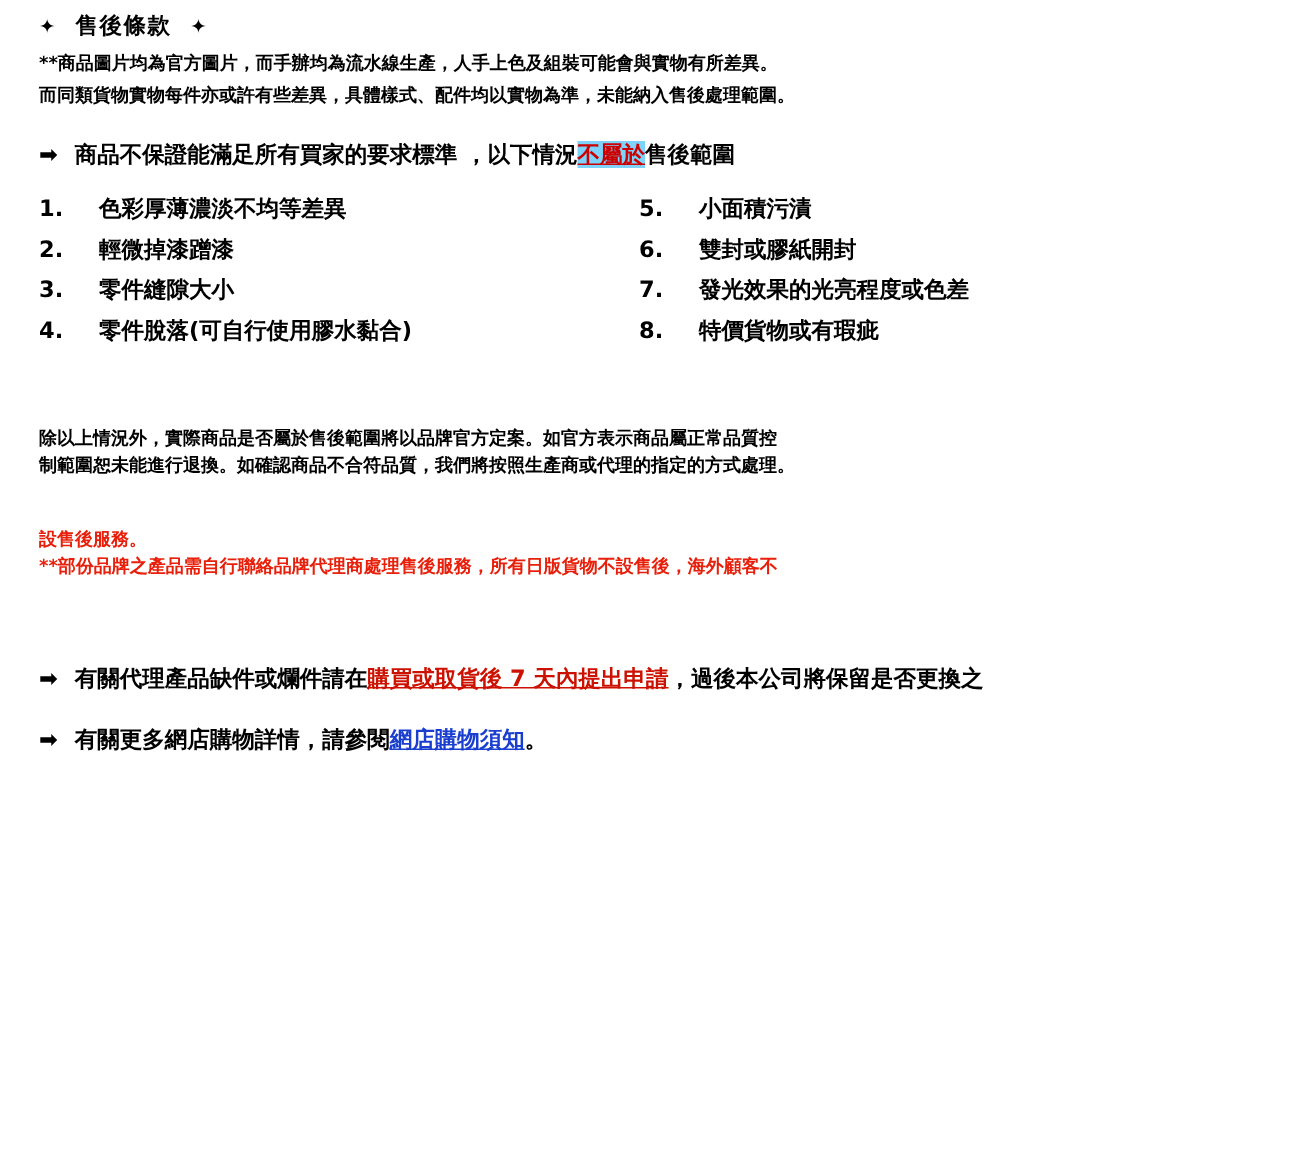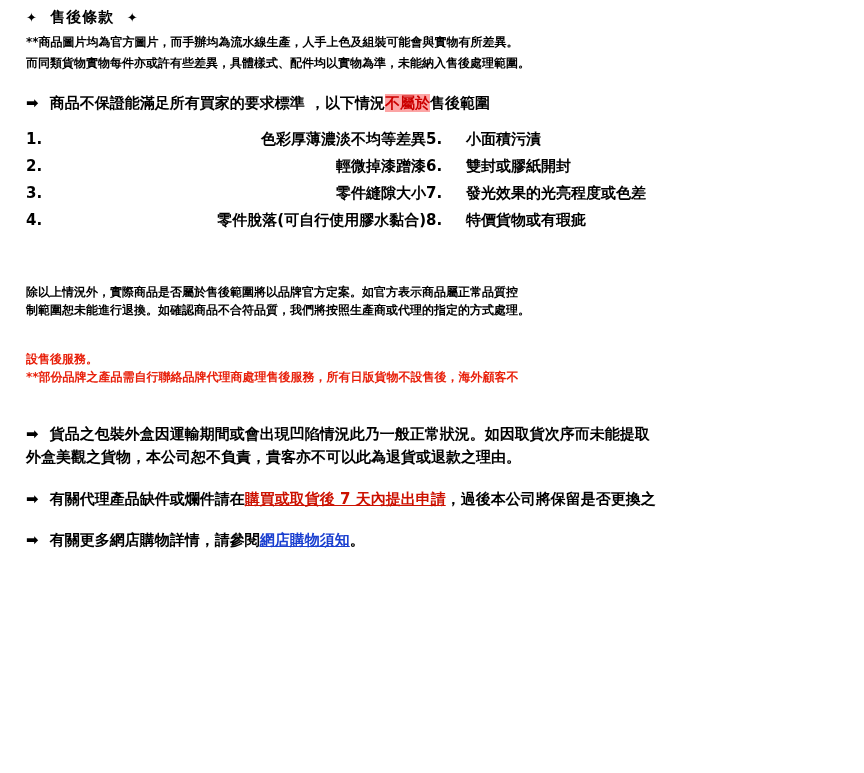--- a/index.html
+++ b/index.html
@@ -43,22 +43,23 @@
     font-size: 15px;
     font-weight: bold;
     margin: 0;
   }
   .arrow {
     color: #000000;
     font-weight: bold;
     margin-right: 6px;
   }
   .hl-yellow {
-    background: #fca5a5;
+    background: #7dd3fc;
     color: #cc0000;
+    text-decoration: underline;
     font-weight: bold;
   }
   .red {
     color: #e8200b;
     font-weight: bold;
   }
   .red-ul {
     color: #cc1100;
     font-weight: bold;
     text-decoration: underline;
@@ -80,21 +81,20 @@
     vertical-align: top;
     white-space: nowrap;
   }
   td.num {
     width: 40px;
     padding-left: 4px;
   }
   td.txt-left {
     width: 360px;
     padding-left: 58px;
-    text-align: right;
   }
   td.num2 {
     width: 40px;
     padding-left: 10px;
   }
   td.txt-right {
     padding-left: 22px;
     margin-top: 32px;
   }
   .body-block {
@@ -170,27 +170,20 @@
   <div class="body-block red">
     <div>設售後服務。</div>
     <div>**部份品牌之產品需自行聯絡品牌代理商處理售後服務，所有日版貨物不設售後，海外顧客不</div>
   </div>
 
   <div class="gap-md"></div>
 
 
   <div class="gap-md"></div>
 
-  <div class="indent-wrap">
-    <div>
-      <span class="arrow">➡</span>
-      <span>貨品之包裝外盒因運輸期間或會出現凹陷情況此乃一般正常狀況。如因取貨次序而未能提取</span>
-    </div>
-    <div>外盒美觀之貨物，本公司恕不負責，貴客亦不可以此為退貨或退款之理由。</div>
-  </div>
 
   <div class="gap-md"></div>
 
   <div class="indent-wrap">
     <div>
       <span class="arrow">➡</span>
       <span>有關代理產品缺件或爛件請在</span><span class="red-ul">購買或取貨後 7 天內提出申請</span><span>，過後本公司將保留是否更換之</span>
     </div>
   </div>
 

